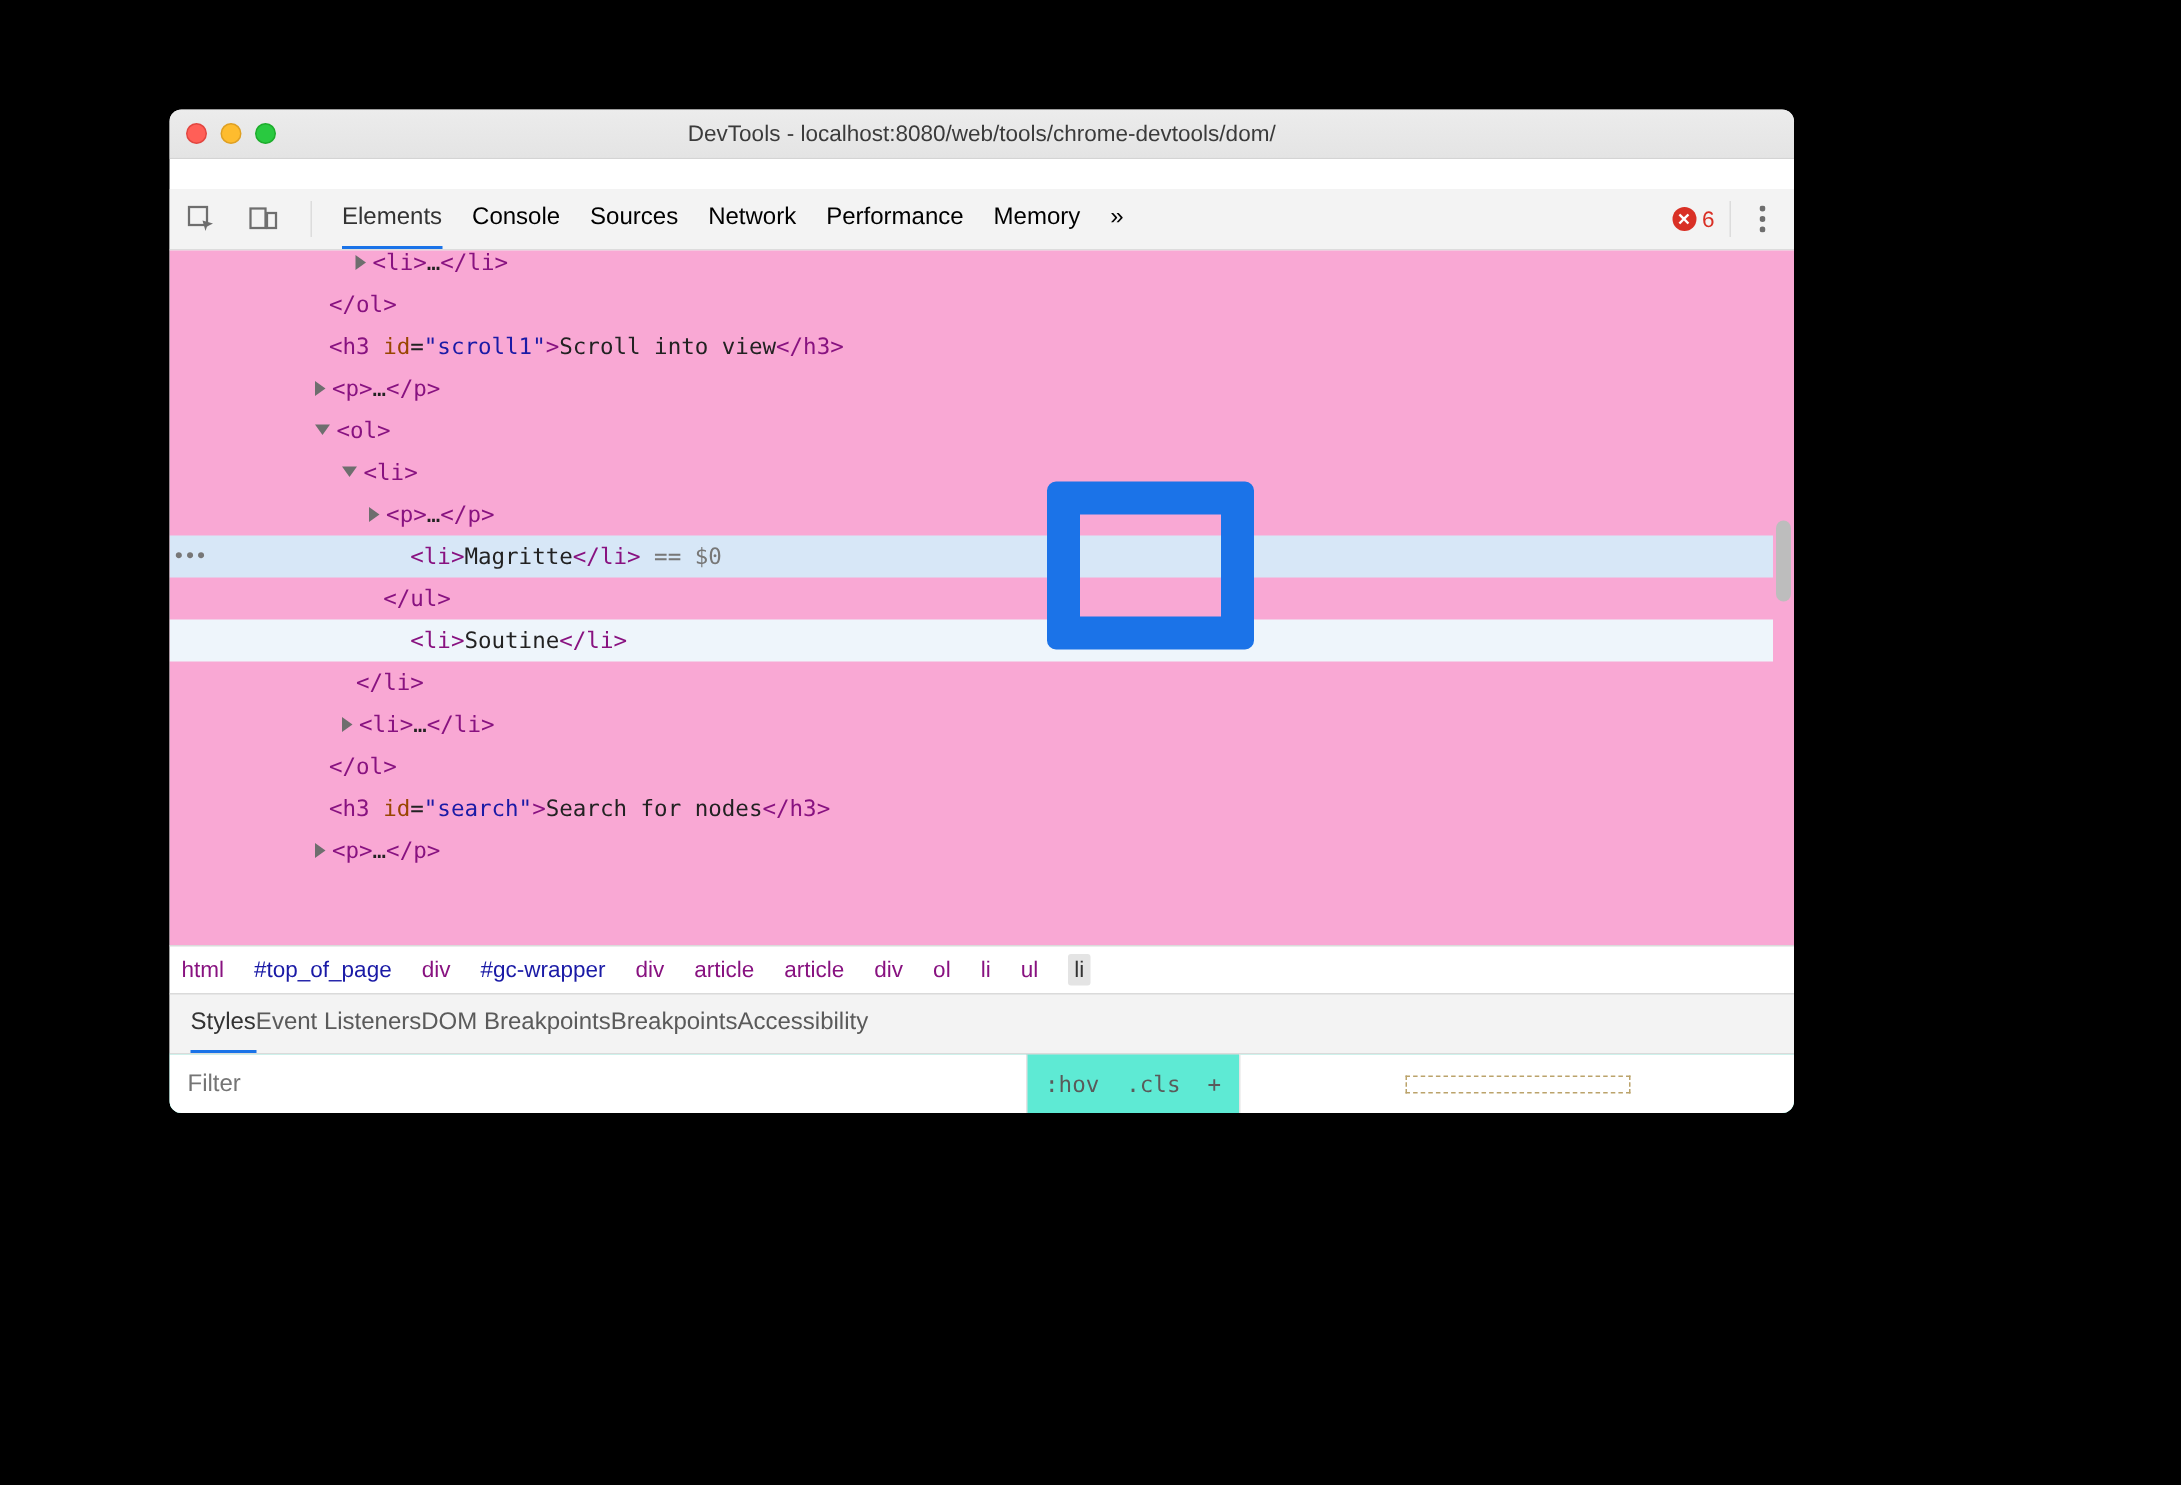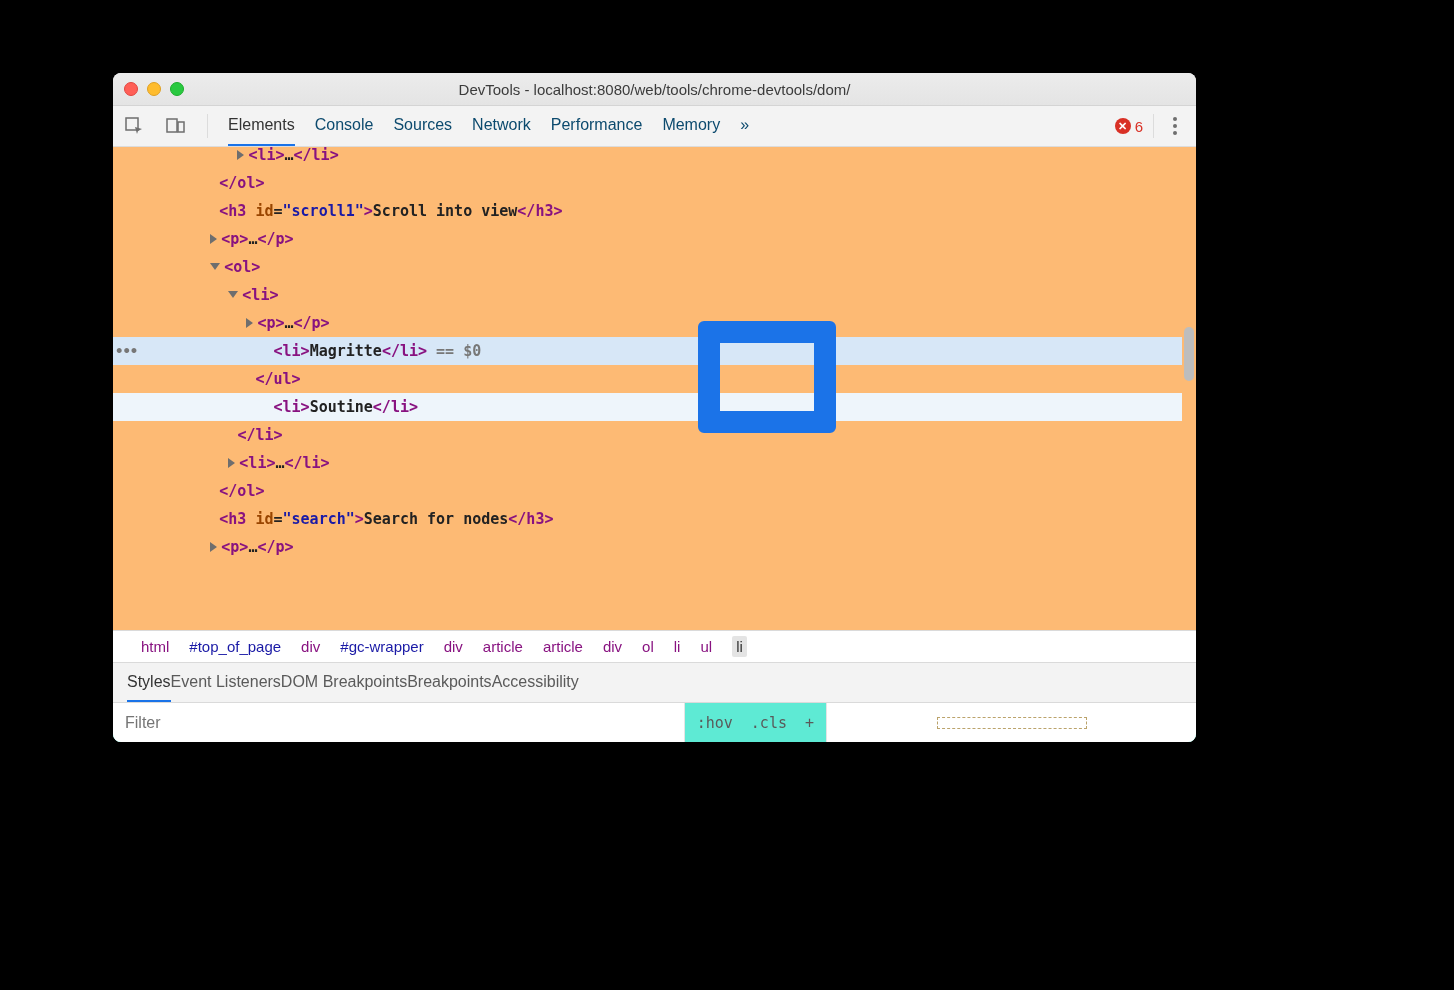--- a/index.html
+++ b/index.html
@@ -51,33 +51,34 @@
     }
     .toolbar {
       height: 41px;
       background: #f3f3f3;
       border-bottom: 1px solid #dcdcdc;
       display: flex;
       align-items: center;
       padding: 0 10px;
       gap: 20px;
       flex: 0 0 auto;
+      margin-top: 20px;
     }
     .icon-btn {
       width: 22px; height: 22px;
       color: #6e6e6e;
       display: flex; align-items: center; justify-content: center;
       cursor: pointer;
     }
     .divider {
       width: 1px; height: 24px; background: #dcdcdc;
     }
     .tab-btn {
       font-size: 16px;
-      color: #0c4a6e;
+      color: #000000;
       cursor: pointer;
       padding: 10px 0;
       border-bottom: 2px solid transparent;
     }
     .tab-btn.active {
       color: #333;
       border-bottom-color: #1a73e8;
     }
     .toolbar-right {
       margin-left: auto;
@@ -94,22 +95,21 @@
       display:flex;align-items:center;justify-content:center;font-size:11px;font-weight:bold;
     }
     .dom-panel {
       flex: 1 1 auto;
       overflow: hidden;
       position: relative;
       font-family: ui-monospace, Menlo, monospace;
       font-size: 15px;
       line-height: 28px;
       color: #222;
-      background: #fdba74;
-      font-weight: bold;
+      background: #f9a8d4;
     }
     .dom-content {
       position: absolute; left:0; right:14px; top:-6px;
     }
     .dom-line {
       white-space: pre;
       padding-left: 16px;
     }
     .dom-line.sel {
       background: #d7e7f7;
@@ -131,21 +131,21 @@
     .tri.right { border-width: 5px 0 5px 7px; border-color: transparent transparent transparent #6e6e6e; }
     .tri.down  { border-width: 7px 5px 0 5px; border-color: #6e6e6e transparent transparent transparent; }
     .scroll-track { position:absolute; right:2px; top:0; bottom:0; width:12px; }
     .scroll-thumb { position:absolute; right:0; top:180px; width:10px; height:54px; background:#bdbdbd; border-radius:5px; }
     .breadcrumb {
       height: 32px;
       background: #fff;
       border-top: 1px solid #dadada;
       display: flex;
       align-items: center;
-      padding: 0 28px;
+      padding: 0 8px;
       gap: 20px;
       font-size: 15px;
       flex: 0 0 auto;
     }
     .crumb { color: #881280; cursor:pointer; }
     .crumb.id { color: #1a1aa6; }
     .crumb.cur { color: #333; background:#e4e4e4; padding:2px 4px; border-radius:2px; }
     .subtabs {
       height: 40px;
       background: #f3f3f3;

